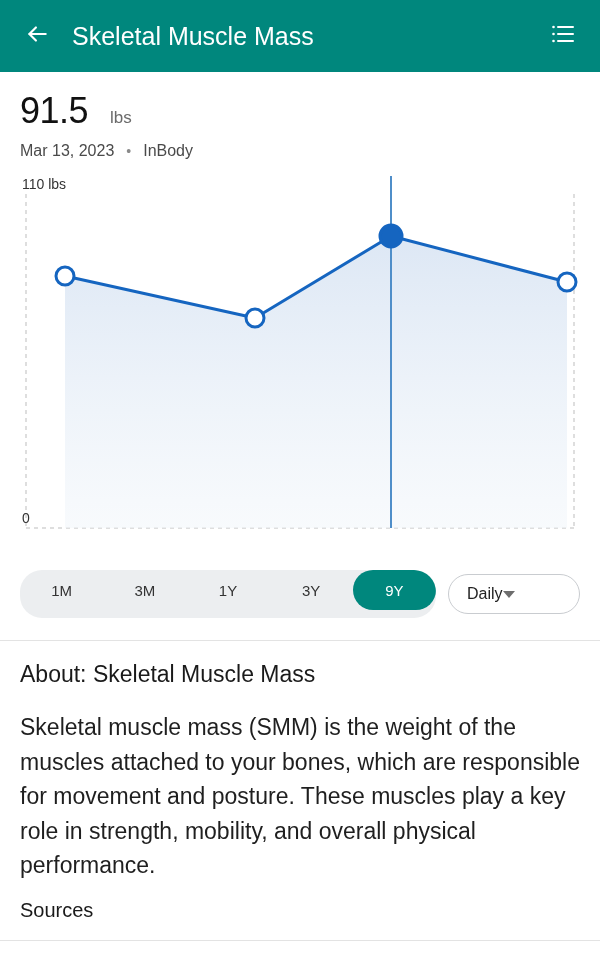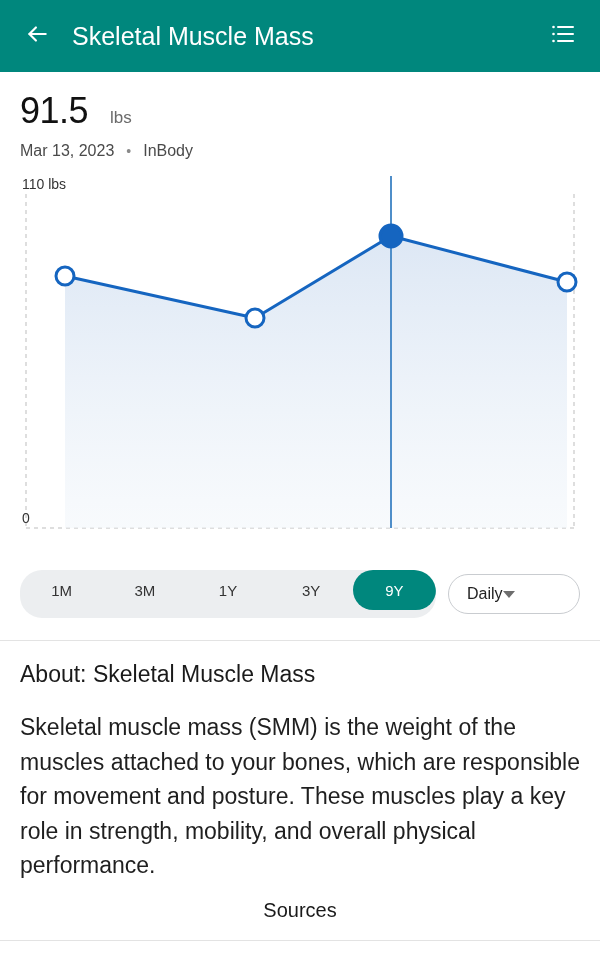--- a/index.html
+++ b/index.html
@@ -168,21 +168,20 @@
     color: #1a1a1a;
   }
   .about p {
     margin-top: 22px;
     font-size: 23px;
     line-height: 1.5;
     color: #1f1f1f;
   }
   .sources {
     padding: 16px 20px 0 20px;
-    text-align: center;
   }
   .sources h3 {
     font-size: 20px;
     font-weight: 400;
     color: #1a1a1a;
   }
   .sources .line {
     margin-top: 8px;
     font-size: 16px;
     color: #3b3b3b;

